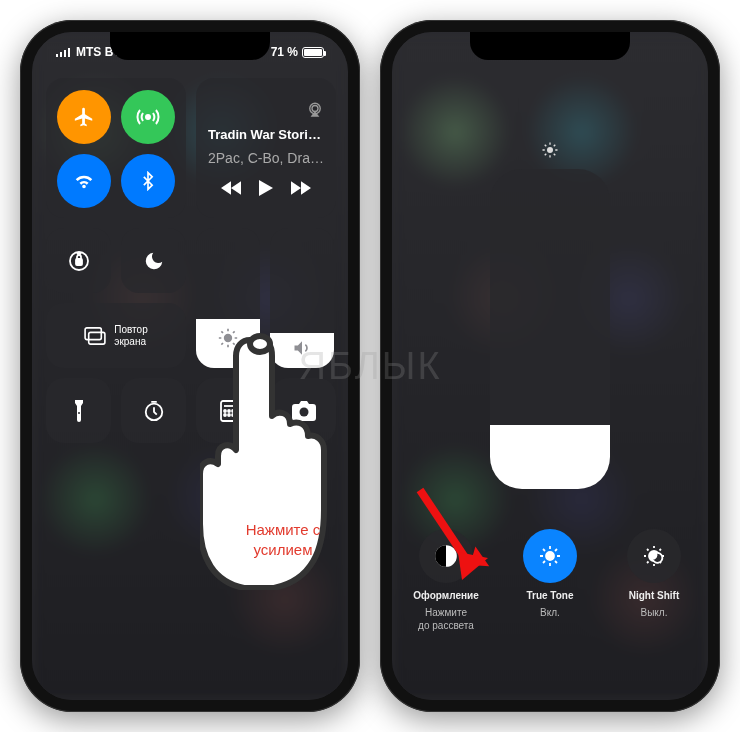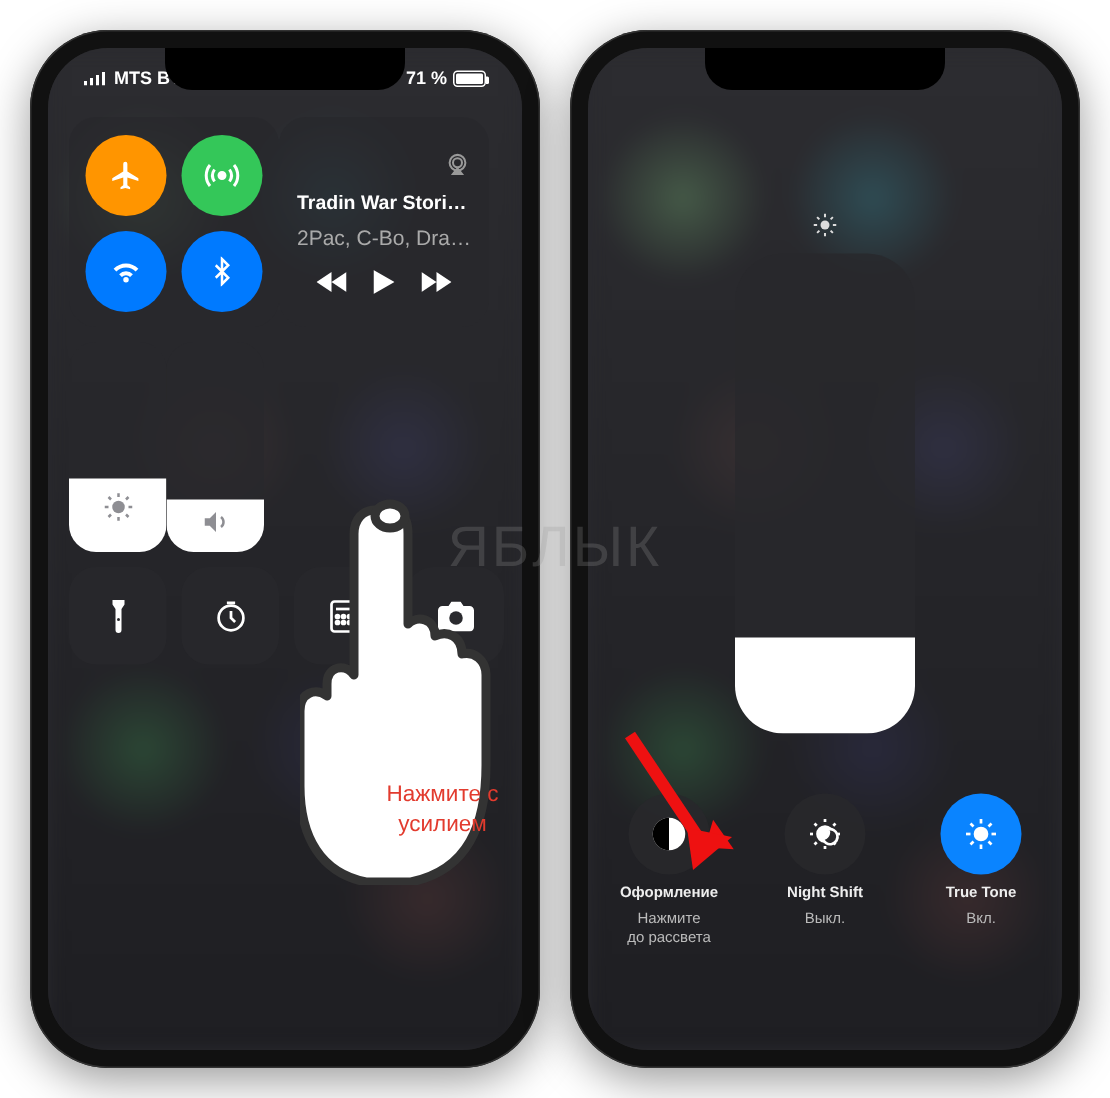--- a/index.html
+++ b/index.html
@@ -69,21 +69,21 @@
   .status-batt::after {
     content: ""; position: absolute; right: -3px; top: 3px; width: 2px; height: 5px; background: #fff; border-radius: 0 1px 1px 0;
   }
   .status-batt-fill { position: absolute; left:1px; top:1px; bottom:1px; width: 90%; background:#fff; border-radius:1px;}
   .cc {
     position: absolute; inset: 0;
     padding: 46px 14px 14px;
     display: flex; flex-direction: column; gap: 10px;
     z-index: 3;
   }
-  .row { display: flex; gap: 0; }
+  .row { display: flex; gap: 10px; }
   .module {
     background: rgba(40,40,44,.75);
     border-radius: 18px;
     display: flex; align-items: center; justify-content: center;
     color: #fff;
   }
   .big { width: 140px; height: 140px; }
   .conn-grid {
     display: grid; grid-template-columns: 1fr 1fr; grid-template-rows: 1fr 1fr;
     gap: 10px; padding: 12px;
@@ -168,21 +168,21 @@
   .hand {
     position:absolute;
     left: 200px; top: 330px;
     z-index: 10;
     width: 140px;
   }
   .hand svg { width: 140px; height: 260px; }
 
   .hint {
     position:absolute;
-    left: 240px; top: 520px;
+    left: 228px; top: 520px;
     color: #e23b2e;
     font-size: 15px;
     font-weight: 500;
     text-align:center;
     line-height:1.3;
     z-index: 10;
     width: 110px;
   }
 
   .arrow {
@@ -293,20 +293,47 @@
               <span>
                   <svg width="20" height="16" viewBox="0 0 24 16" fill="#fff">
                     <path d="M0 0l12 8-12 8V0zm12 0l12 8-12 8V0z"></path>
                   </svg>
                 </span>
             </div>
           </div>
         </div>
 
         <div class="row">
+          <div style="display:flex;flex-direction:column;gap:10px;">
+            <div class="row">
+              <div class="module mmbtn">
+                <svg width="24" height="24" viewBox="0 0 24 24" fill="none" stroke="#fff" stroke-width="1.8">
+                    <circle cx="12" cy="12" r="9"></circle>
+                    <path d="M12 3v3m0 0l-2-2m2 2l2-2" stroke="#fff"></path>
+                    <rect x="9" y="10" width="6" height="6" rx="1" fill="#fff"></rect>
+                    <path d="M10 10V8a2 2 0 014 0v2" stroke="#fff" fill="none"></path>
+                  </svg>
+              </div>
+              <div class="module mmbtn">
+                <svg width="22" height="22" viewBox="0 0 24 24" fill="#fff">
+                    <path d="M21 12.8A9 9 0 1111.2 3a7 7 0 009.8 9.8z"></path>
+                  </svg>
+              </div>
+            </div>
+            <div class="module wide">
+              <span class="icon">
+                <svg width="22" height="18" viewBox="0 0 24 20" fill="none" stroke="#fff" stroke-width="1.8">
+                    <rect x="1" y="1" width="18" height="13" rx="2"></rect>
+                    <rect x="5" y="6" width="18" height="13" rx="2"></rect>
+                  </svg>
+              </span>
+              <span class="lbl" style="white-space:pre-line">Повтор
+экрана</span>
+            </div>
+          </div>
 
           <div class="slider brightness">
             <div class="fill"></div>
             <span class="ico">
               <svg width="20" height="20" viewBox="0 0 24 24" fill="#8e8e93">
                   <circle cx="12" cy="12" r="5"></circle>
                   <g stroke="#8e8e93" stroke-width="2">
                     <line x1="12" y1="1" x2="12" y2="4"></line>
                     <line x1="12" y1="20" x2="12" y2="23"></line>
                     <line x1="1" y1="12" x2="4" y2="12"></line>
@@ -402,20 +429,42 @@
                     <circle cx="12" cy="12" r="10" fill="#fff"></circle>
                     <path d="M12 2a10 10 0 000 20z" fill="#000"></path>
                   </svg>
               </span>
             </div>
             <div class="title">Оформление</div>
             <div class="sub">Нажмите</div>
             <div class="sub">до рассвета</div>
           </div>
 
+          <div class="opt active">
+            <div class="circle">
+              <span>
+                <svg width="24" height="24" viewBox="0 0 24 24" fill="none" stroke="#fff" stroke-width="1.8">
+                    <circle cx="12" cy="12" r="4" fill="#fff"></circle>
+                    <g>
+                      <line x1="12" y1="2" x2="12" y2="5"></line>
+                      <line x1="12" y1="19" x2="12" y2="22"></line>
+                      <line x1="2" y1="12" x2="5" y2="12"></line>
+                      <line x1="19" y1="12" x2="22" y2="12"></line>
+                      <line x1="5" y1="5" x2="7" y2="7"></line>
+                      <line x1="17" y1="17" x2="19" y2="19"></line>
+                      <line x1="5" y1="19" x2="7" y2="17"></line>
+                      <line x1="17" y1="7" x2="19" y2="5"></line>
+                    </g>
+                  </svg>
+              </span>
+            </div>
+            <div class="title">True Tone</div>
+            <div class="sub">Вкл.</div>
+          </div>
+
           <div class="opt">
             <div class="circle">
               <span>
                 <svg width="24" height="24" viewBox="0 0 24 24" fill="none" stroke="#fff" stroke-width="1.8">
                     <circle cx="12" cy="12" r="5" fill="#fff"></circle>
                     <g>
                       <line x1="12" y1="2" x2="12" y2="4"></line>
                       <line x1="12" y1="20" x2="12" y2="22"></line>
                       <line x1="2" y1="12" x2="4" y2="12"></line>
                       <line x1="20" y1="12" x2="22" y2="12"></line>
@@ -423,42 +472,20 @@
                       <line x1="17.5" y1="17.5" x2="19" y2="19"></line>
                       <line x1="5" y1="19" x2="6.5" y2="17.5"></line>
                       <line x1="17.5" y1="6.5" x2="19" y2="5"></line>
                     </g>
                     <path d="M14 9a4 4 0 01-3.5 6A5 5 0 1014 9z" fill="#2a2a2e"></path>
                   </svg>
               </span>
             </div>
             <div class="title">Night Shift</div>
             <div class="sub">Выкл.</div>
-          </div>
-
-          <div class="opt active">
-            <div class="circle">
-              <span>
-                <svg width="24" height="24" viewBox="0 0 24 24" fill="none" stroke="#fff" stroke-width="1.8">
-                    <circle cx="12" cy="12" r="4" fill="#fff"></circle>
-                    <g>
-                      <line x1="12" y1="2" x2="12" y2="5"></line>
-                      <line x1="12" y1="19" x2="12" y2="22"></line>
-                      <line x1="2" y1="12" x2="5" y2="12"></line>
-                      <line x1="19" y1="12" x2="22" y2="12"></line>
-                      <line x1="5" y1="5" x2="7" y2="7"></line>
-                      <line x1="17" y1="17" x2="19" y2="19"></line>
-                      <line x1="5" y1="19" x2="7" y2="17"></line>
-                      <line x1="17" y1="7" x2="19" y2="5"></line>
-                    </g>
-                  </svg>
-              </span>
-            </div>
-            <div class="title">True Tone</div>
-            <div class="sub">Вкл.</div>
           </div>
         </div>
       </div>
     </div>
   </div>
 
 </div>
 
 <div class="hand">
   <svg viewBox="0 0 140 260">

